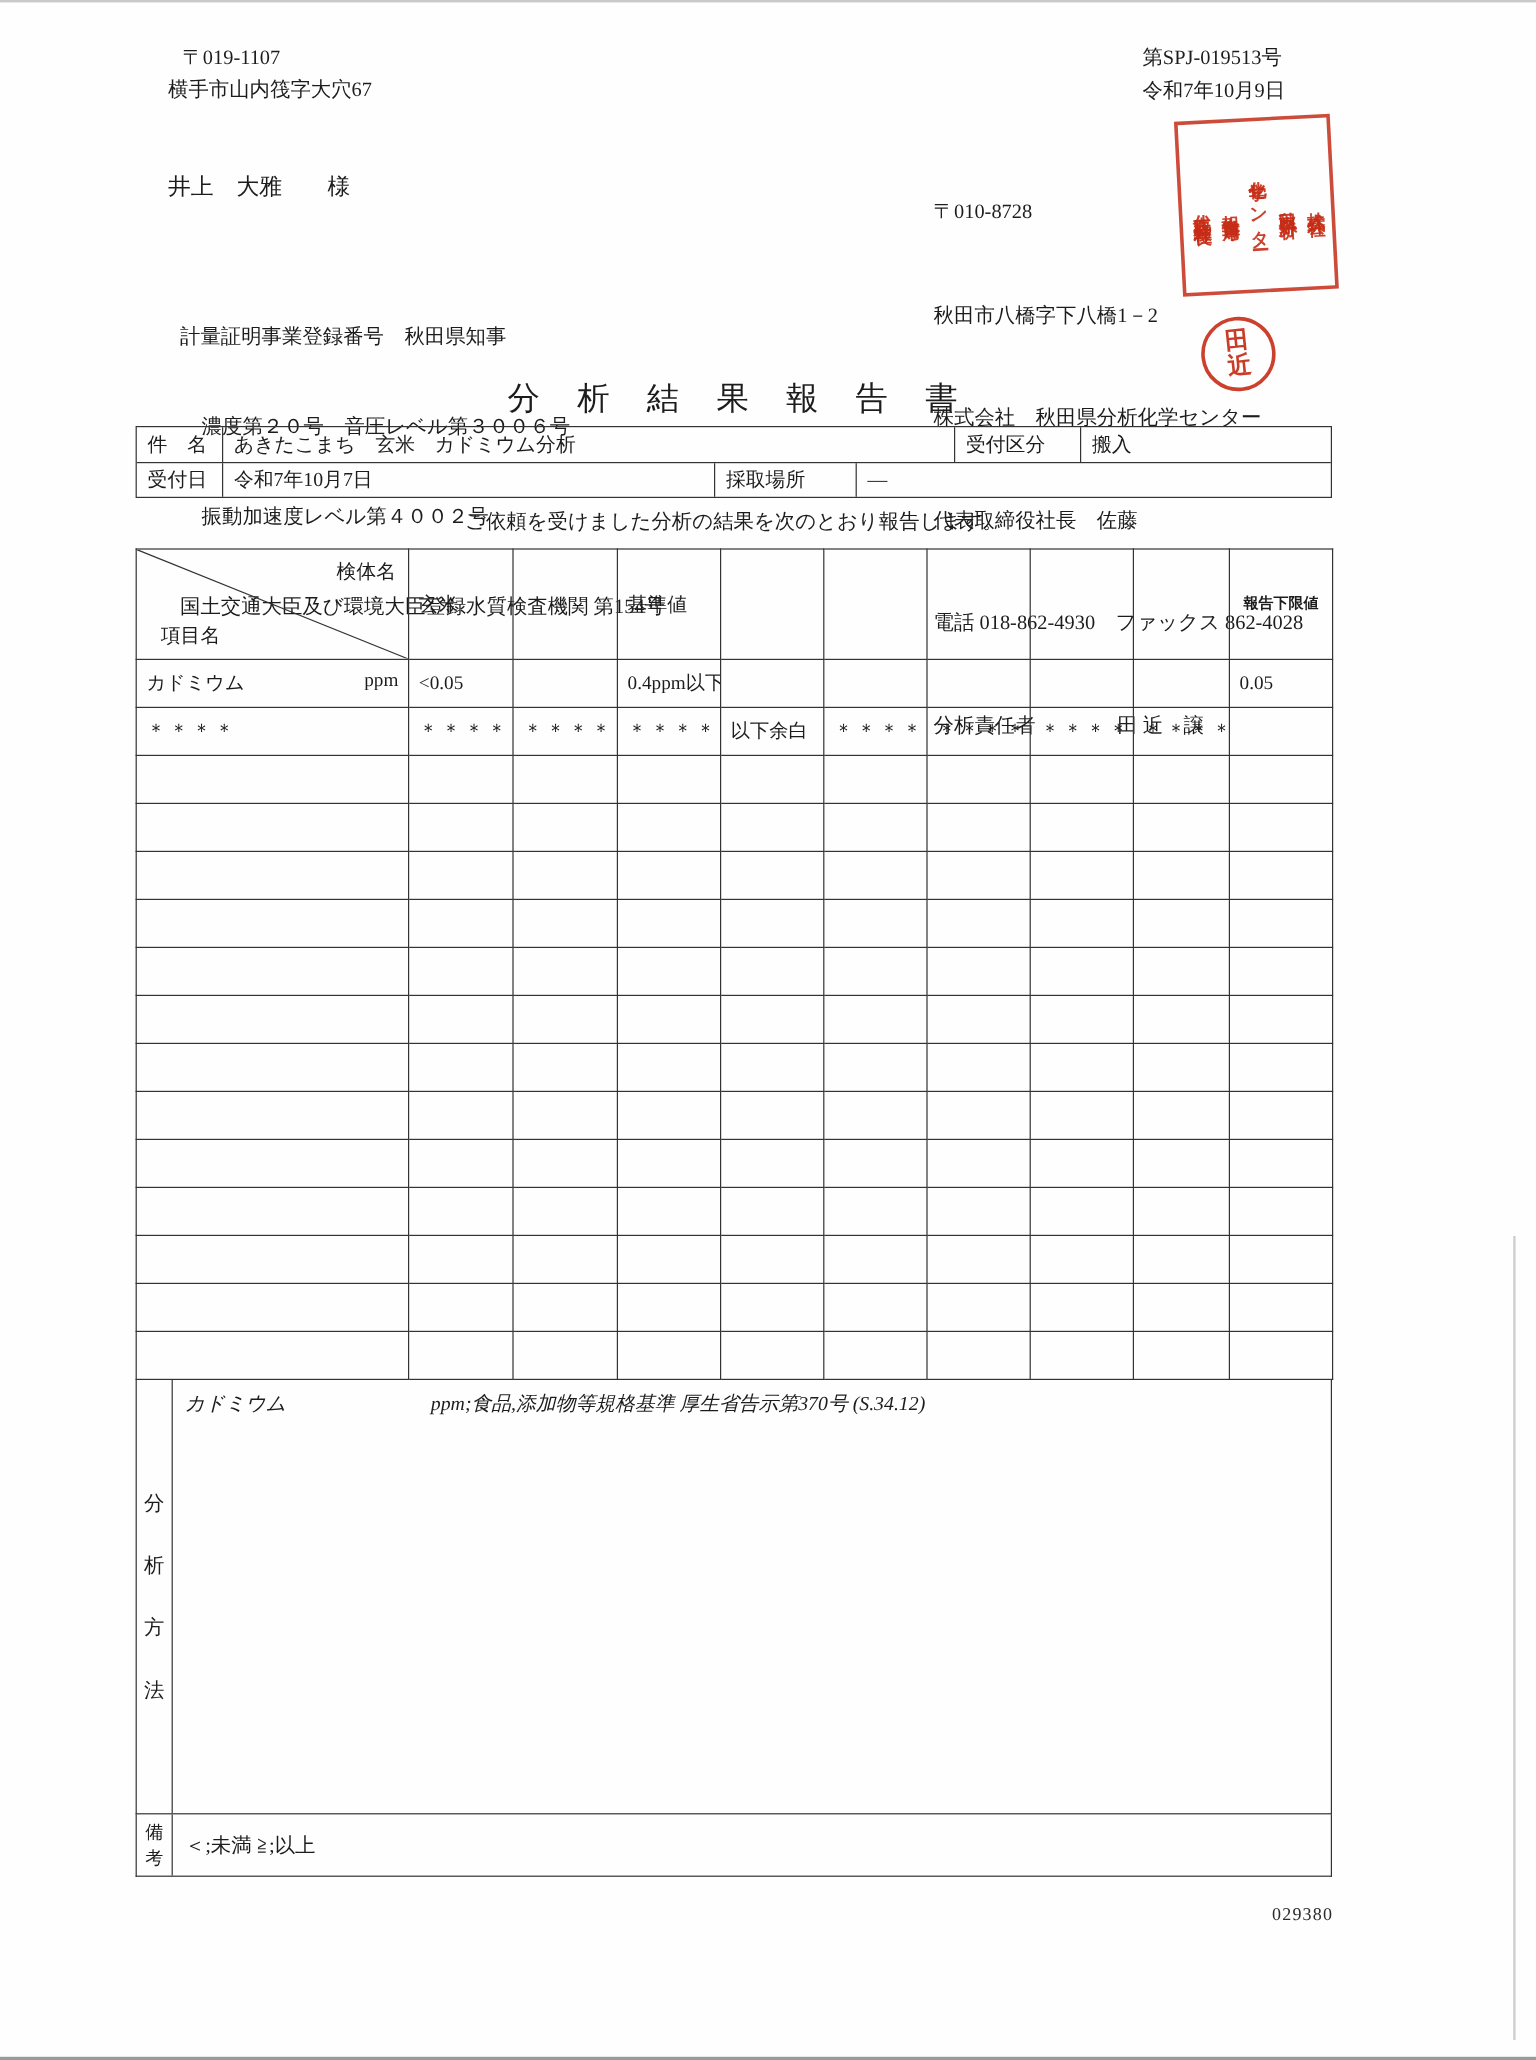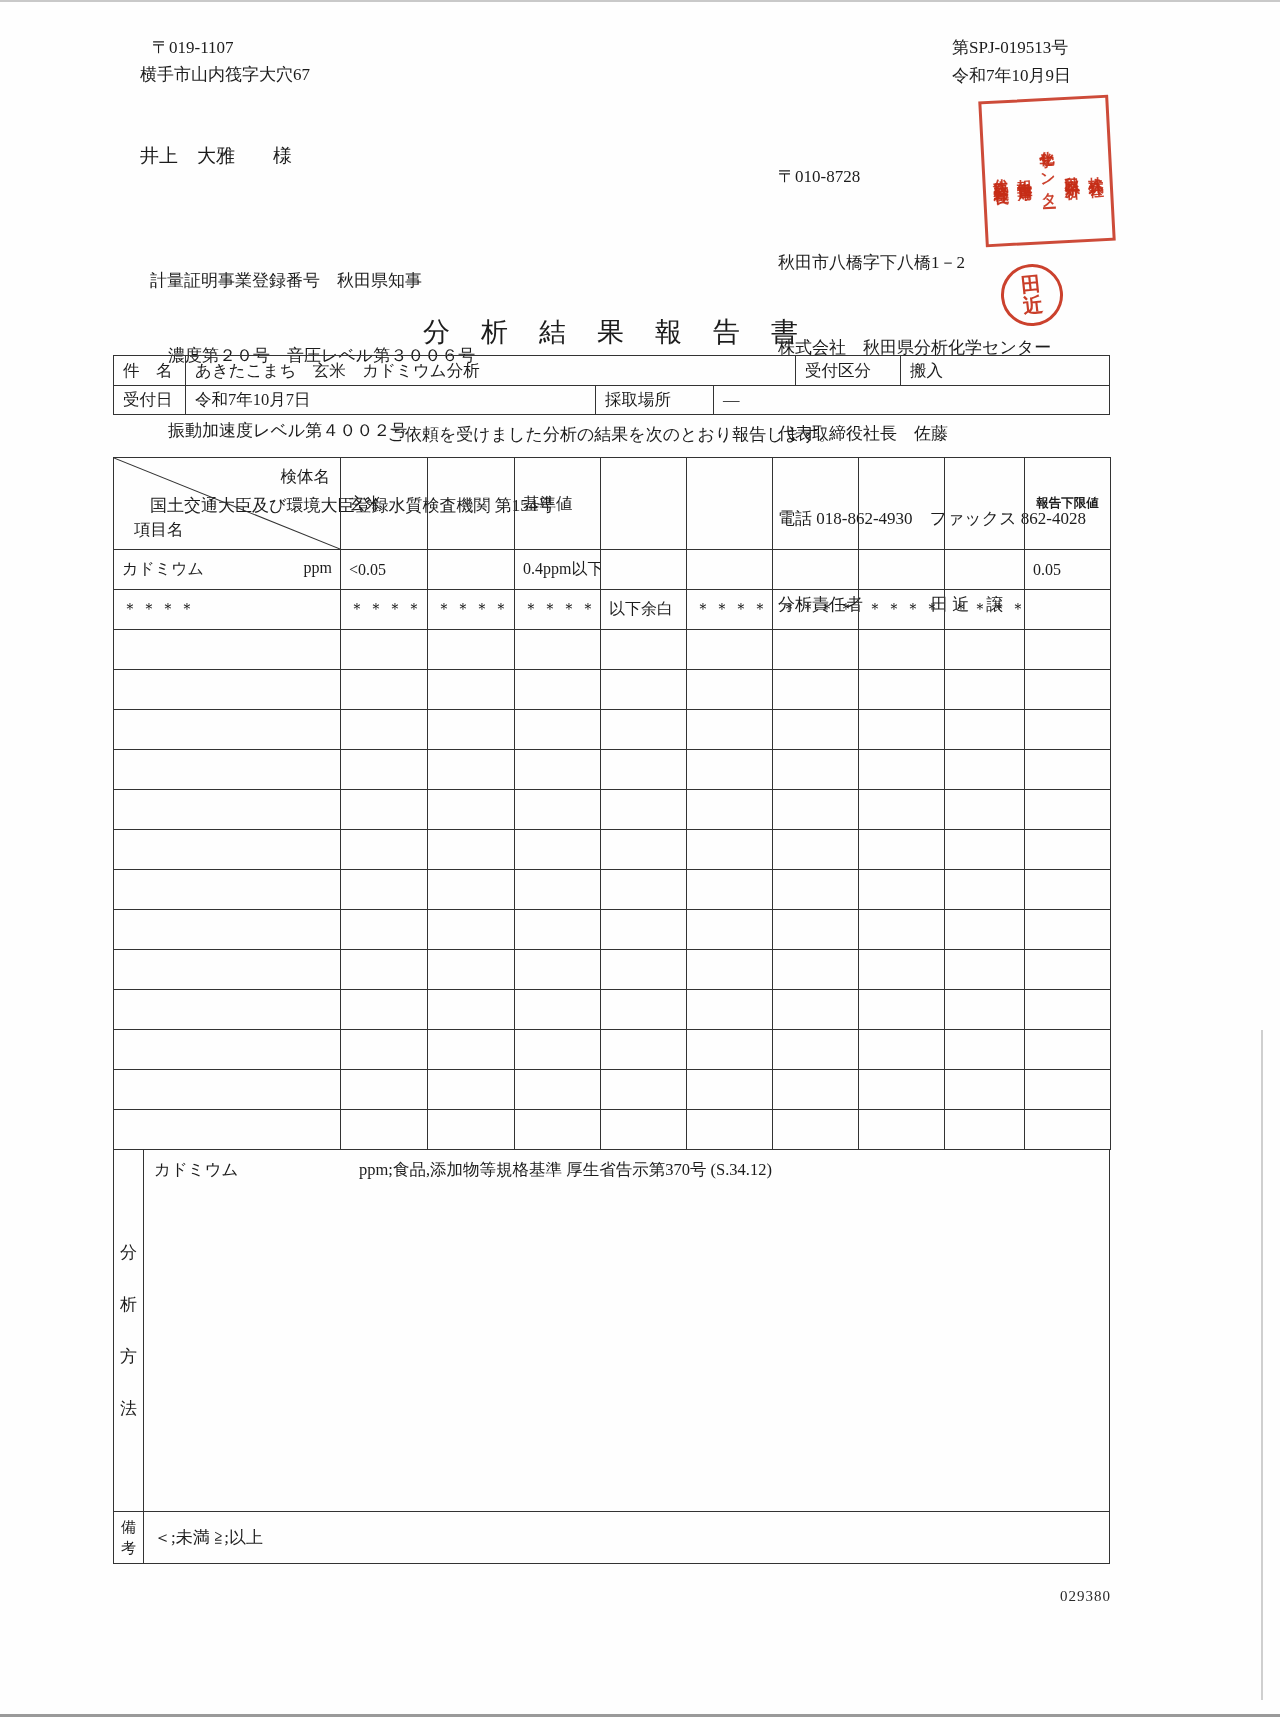--- a/index.html
+++ b/index.html
@@ -115,21 +115,21 @@
     display:flex; width:997px;
     border:1px solid #333; border-top:none;
   }
   .msection .vlabel {
     width:30px; border-right:1px solid #333;
     display:flex; flex-direction:column; align-items:center; justify-content:center;
     font-size:17px;
   }
   .method-section { height:362px; }
   .method-section .vlabel { gap:29px; }
-  .method-section .mcontent { flex:1; padding:9px 10px; font-size:16.5px; }
+  .method-section .mcontent { flex:1; padding:9px 10px; font-size:16.5px;font-style:italic; }
   .method-item { display:inline-block; width:205px; }
   .remarks-section { height:52px; }
   .remarks-section .vlabel { gap:2px; font-size:15px; }
   .remarks-section .mcontent { flex:1; display:flex; align-items:center; padding:0 10px; font-size:17px; white-space:pre; }
 
   .footer-serial { left:1060px; top:1588px; font-size:15px; color:#2a2a2a; letter-spacing:1px; }
 </style>
 </head>
 <body>
 

